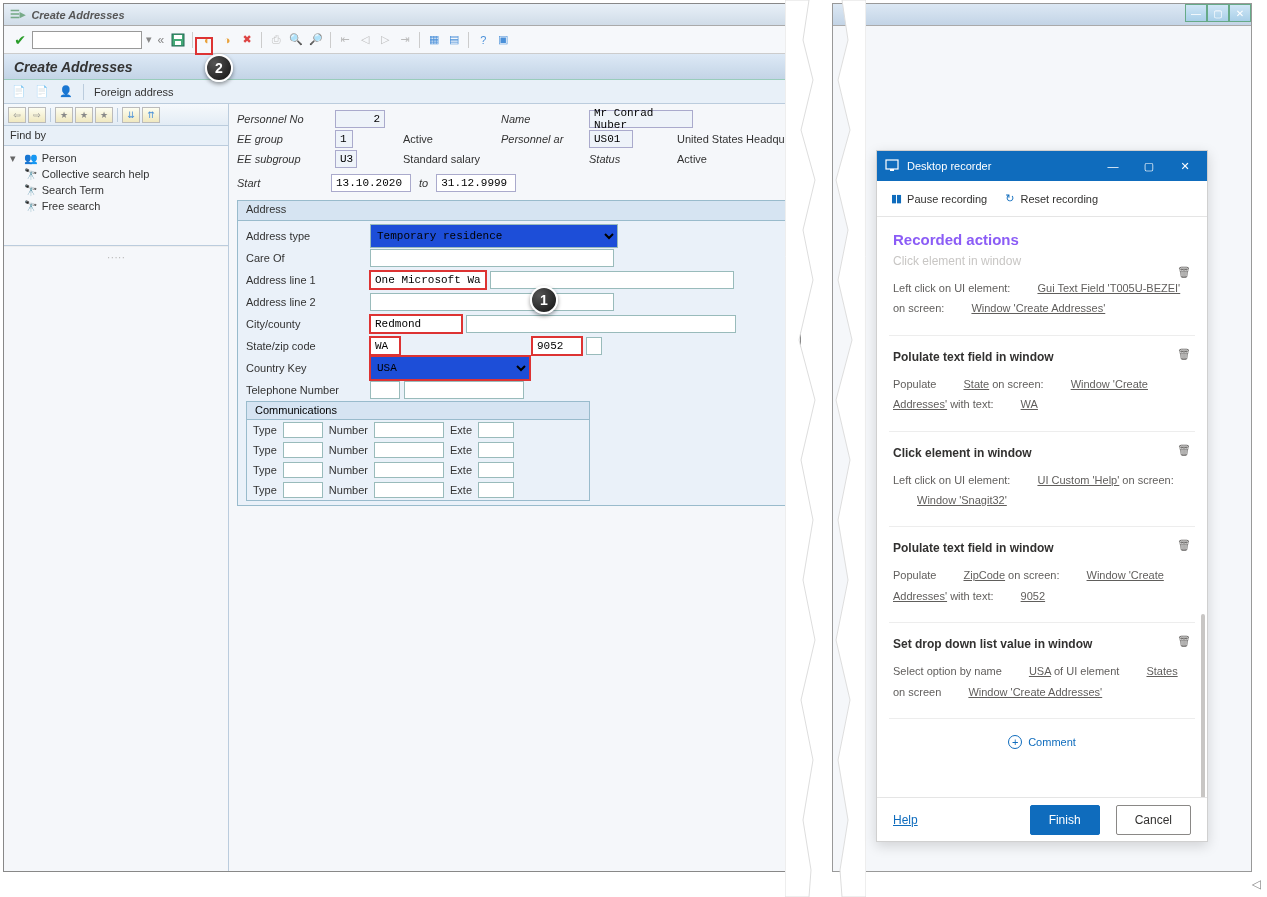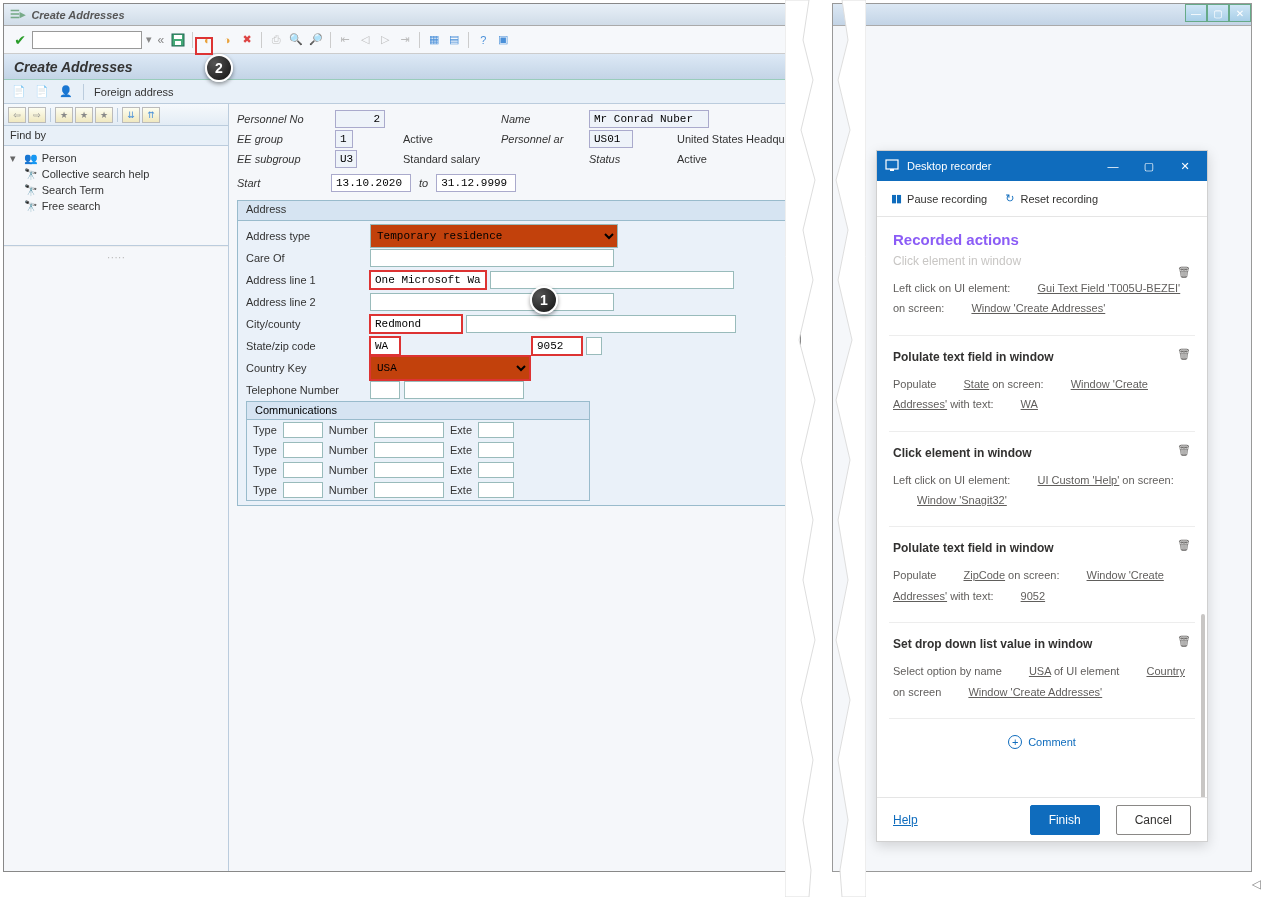--- a/index.html
+++ b/index.html
@@ -42,21 +42,21 @@
 .ro-plain { color: #333; }
 .date-row { display: flex; gap: 8px; align-items: center; margin-bottom: 8px; }
 .date-row input { width: 80px; height: 18px; border: 1px solid #aac; background: #fff; padding: 1px 4px; font-family: 'Courier New', monospace; }
 
 .group { border: 1px solid #9bc; background: #eaf1f9; margin-bottom: 6px; }
 .group-title { height: 20px; background: #d6e4f2; border-bottom: 1px solid #9bc; padding: 2px 8px; color: #333; }
 .group-body { padding: 4px 8px; }
 .form-row { display: flex; align-items: center; height: 22px; gap: 4px; }
 .form-row .flbl { width: 120px; color: #333; }
 .form-row input[type=text] { height: 18px; border: 1px solid #9bb; background: #fff; padding: 1px 4px; font-family: 'Courier New', monospace; }
-.form-row select { height: 24px; border: 1px solid #9bb; background: #c2410c; font-family: 'Courier New', monospace; padding: 0 2px; }
+.form-row select { height: 24px; border: 1px solid #9bb; background: #1d4ed8; font-family: 'Courier New', monospace; padding: 0 2px; }
 .red-box { outline: 2px solid #d33 !important; outline-offset: -1px; }
 
 .comm-group { border: 1px solid #9bc; background: #eaf1f9; }
 .comm-title { height: 18px; background: #d6e4f2; border-bottom: 1px solid #9bc; padding: 2px 8px; }
 .comm-row { display: flex; align-items: center; height: 20px; gap: 6px; padding: 0 6px; }
 .comm-row .cl { color: #333; }
 .comm-row input { width: 40px; height: 16px; border: 1px solid #9bb; background: #fff; }
 .comm-row .num { width: 70px; }
 .comm-row .ext { width: 36px; }
 
@@ -192,21 +192,21 @@
       </div>
       <div class="left-bottom">·····</div>
     </div>
 
     <div class="right-col">
       <div class="header-grid">
         <span class="lbl">Personnel No</span>
         <span class="ro-field" style="width:50px;justify-content:flex-end">2</span>
         <span></span>
         <span class="lbl">Name</span>
-        <span class="ro-field" style="grid-column:5/7;width:120px">Mr Conrad Nuber</span>
+        <span class="ro-field" style="grid-column:5/7;width:104px">Mr Conrad Nuber</span>
 
         <span class="lbl">EE group</span>
         <span><span class="ro-field" style="width:18px">1</span></span>
         <span class="ro-plain">Active</span>
         <span class="lbl">Personnel ar</span>
         <span class="ro-field" style="width:44px">US01</span>
         <span class="ro-plain">United States Headquarter</span>
 
         <span class="lbl">EE subgroup</span>
         <span><span class="ro-field" style="width:22px">U3</span></span>
@@ -379,21 +379,21 @@
       <span class="del">🗑</span>
       <div class="cbody">
         <span>Populate </span><span class="ul">ZipCode</span><span> on screen: </span><span class="ul">Window 'Create Addresses'</span><span> with text: </span><span class="ul">9052</span>
       </div>
     </div>
 
     <div class="rec-card">
       <div class="ctitle">Set drop down list value in window</div>
       <span class="del">🗑</span>
       <div class="cbody">
-        <span>Select option by name </span><span class="ul">USA</span><span> of UI element </span><span class="ul">Country</span><span> on screen </span><span class="ul">Window 'Create Addresses'</span>
+        <span>Select option by name </span><span class="ul">USA</span><span> of UI element </span><span class="ul">States</span><span> on screen </span><span class="ul">Window 'Create Addresses'</span>
       </div>
     </div>
 
     <div class="rec-comment">
       <span style="border:1px solid #0f6cbd;border-radius:50%;width:14px;height:14px;display:inline-flex;align-items:center;justify-content:center;font-size:11px">+</span>
       <span>Comment</span>
     </div>
     <div class="rec-scrollbar"></div>
   </div>
   <div class="rec-footer">

